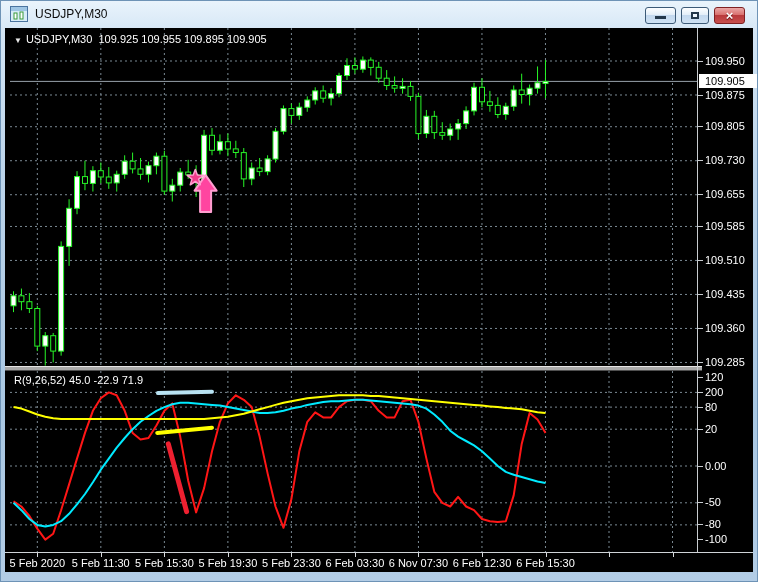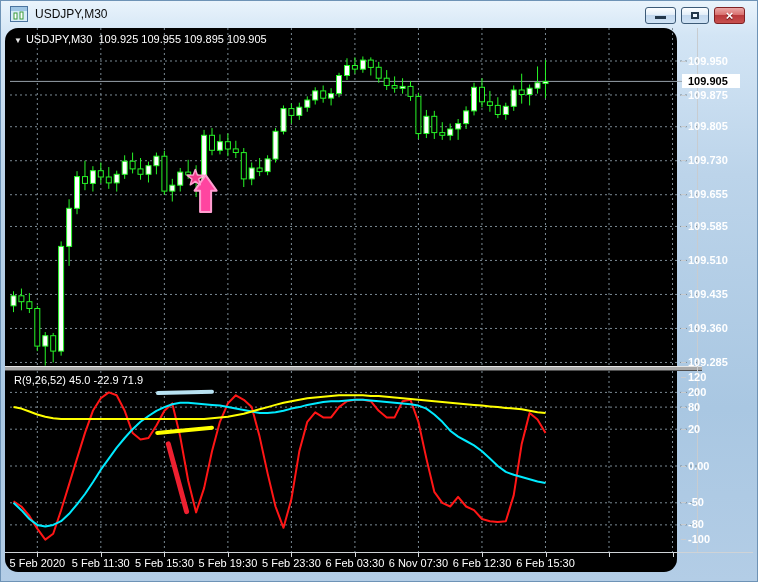--- a/index.html
+++ b/index.html
@@ -11,29 +11,29 @@
   .ttext{margin-left:7px;font-size:12px;color:#0a0a0a;}
   .controls{position:absolute;right:13px;top:7px;display:flex;gap:5px;}
   .btn{width:31px;height:17px;border:1px solid #3c5a77;border-radius:3px;
     background:linear-gradient(180deg,#fdfeff 0%,#e3eef8 45%,#c3d8ee 50%,#cfe2f4 100%);
     display:flex;align-items:center;justify-content:center;box-sizing:border-box;cursor:default;}
   .btn.rst{width:28px;}
   .btn.cls{width:31px;border-color:#7e2022;background:linear-gradient(180deg,#eaa7a6 0%,#d9716f 45%,#b93a3c 50%,#c8504e 100%);}
   .glyph-min{width:11px;height:3px;background:#23374a;margin-top:4px;}
   .glyph-rst{width:8px;height:7px;border:2px solid #23374a;background:#eef6fd;box-sizing:border-box;}
   .glyph-cls{color:#fff;font-size:13px;font-weight:bold;line-height:13px;text-shadow:0 1px 1px #5a1012;}
-  .client{position:absolute;left:5px;top:28px;width:672px;height:544px;background:#000;border-radius:13px;}
+  .client{position:absolute;left:5px;top:28px;width:748px;height:544px;background:#000;}
   .plot{position:absolute;left:5px;}
   .ohlc{position:absolute;left:9px;top:5px;color:#fff;font-size:11px;white-space:nowrap;}
   .ohlc .dd{font-size:8px;color:#e8e8e8;margin-right:4px;}
   .ind-label{position:absolute;left:9px;top:346px;color:#fff;font-size:11px;white-space:nowrap;}
   .splitter{position:absolute;left:0;top:338px;width:697px;height:5px;background:#a8a8a8;
     border-top:1px solid #e6e6e6;border-bottom:1px solid #4f4f4f;box-sizing:border-box;}
   .vline{position:absolute;left:692px;top:0;width:1px;height:524px;background:#c8ccd0;}
-  .axis-col{position:absolute;left:676px;top:0;width:55px;height:524px;font-weight:bold;}
+  .axis-col{position:absolute;left:693px;top:0;width:55px;height:524px;}
   .axis-lbl{position:absolute;left:7px;color:#fff;font-size:11px;}
   .axis-dash{position:absolute;left:0;width:5px;height:1px;background:#c8ccd0;}
   .cur-tag{position:absolute;left:1px;width:52px;height:14px;background:#fff;color:#000;
     font-size:11px;padding-left:6px;line-height:14px;}
   .time-axis{position:absolute;left:0;top:524px;width:748px;height:20px;border-top:1px solid #cfd3d7;box-sizing:border-box;}
   .time-lbl{position:absolute;top:4px;width:90px;text-align:center;color:#fff;font-size:11px;}
   .time-tick{position:absolute;top:0;width:1px;height:4px;background:#d7dadd;}
   .grid{stroke:#7b8a94;stroke-width:1;stroke-dasharray:2 3;}
   .pline{stroke:#97a1ab;stroke-width:1;}
   .wick{stroke:#27f527;stroke-width:1;}

